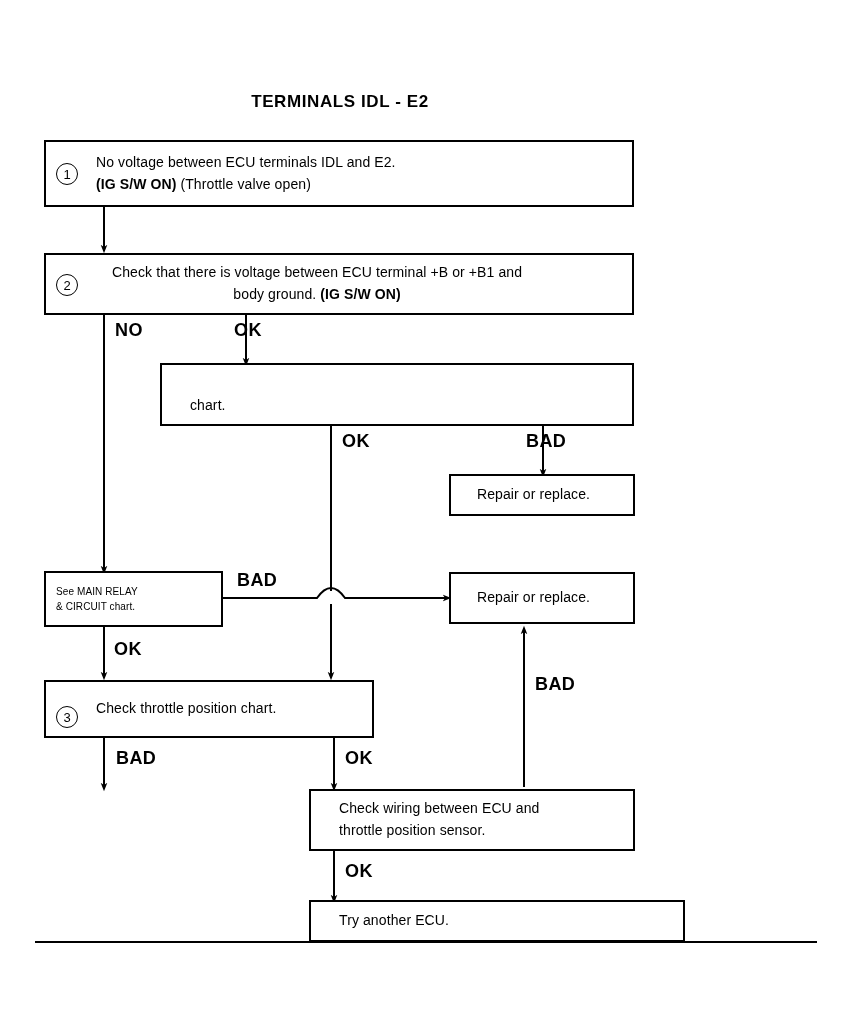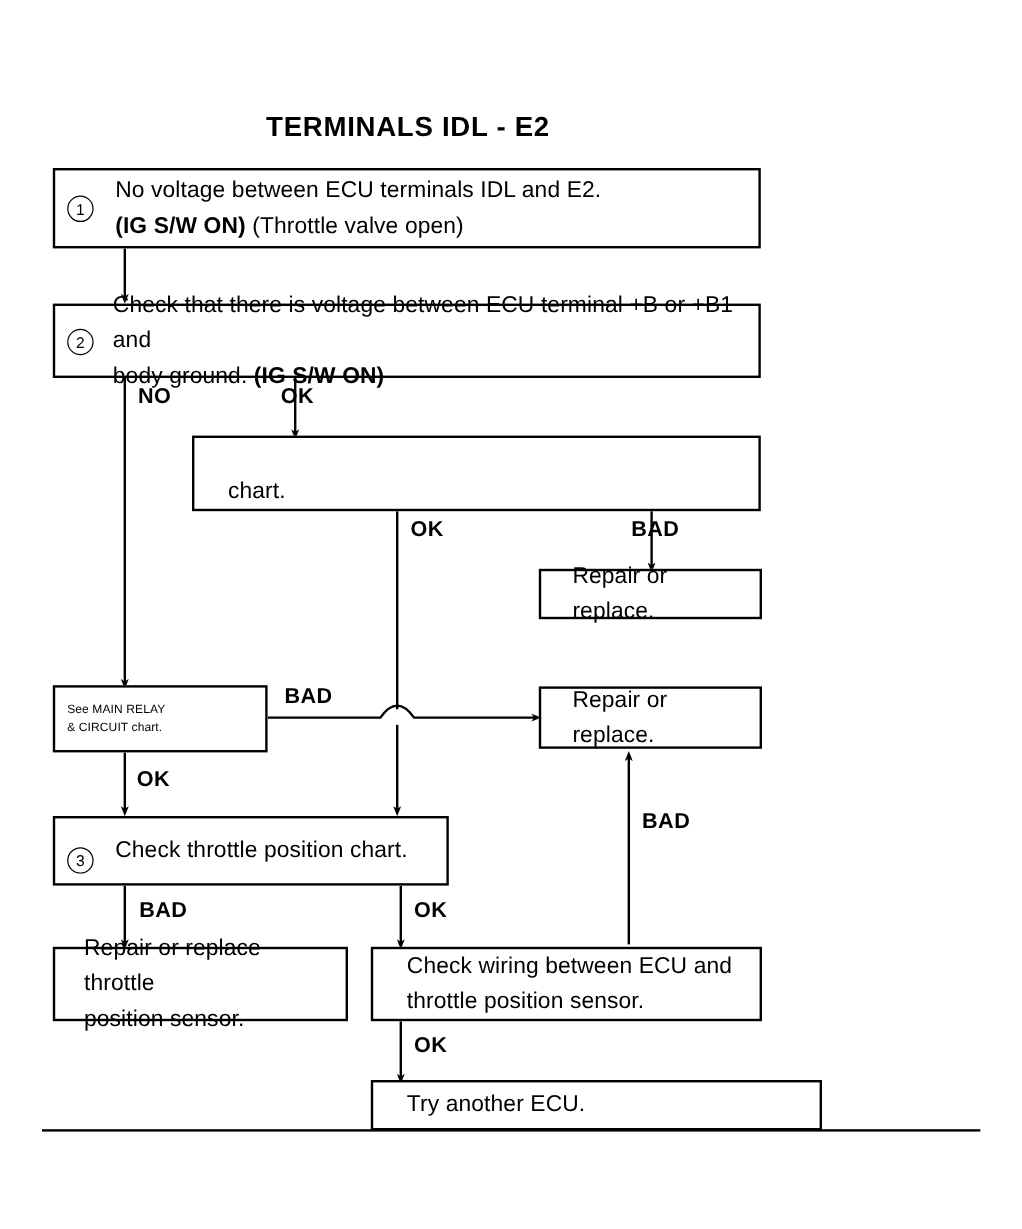--- a/index.html
+++ b/index.html
@@ -27,35 +27,35 @@
     width: 852px;
     height: 1024px;
     pointer-events: none;
   }
   .page-title {
     position: absolute;
     left: 0;
     top: 92px;
     width: 680px;
     text-align: center;
-    font-size: 23px;
+    font-size: 17px;
     font-weight: bold;
     letter-spacing: 0.6px;
     font-family: "Liberation Sans", sans-serif;
   }
   .node {
     position: absolute;
     box-sizing: border-box;
     border: 2.5px solid #000;
     background: #fff;
     display: flex;
     align-items: center;
   }
   .node .txt {
-    font-size: 19px;
+    font-size: 14px;
     line-height: 1.55;
     letter-spacing: 0.1px;
     padding: 0 8px;
   }
   .node .txt b {
     font-weight: bold;
   }
   .step-num {
     position: absolute;
     width: 22px;
@@ -129,21 +129,21 @@
   <div class="node" style="left:44px; top:140px; width:590px; height:67px;">
     <div class="step-num" style="left:10px; top:21px;">1</div>
     <div class="txt" style="margin-left:42px;">
       <span>No voltage between ECU terminals IDL and E2.</span><br>
       <b>(IG S/W ON)</b><span> (Throttle valve open)</span>
     </div>
   </div>
 
   <div class="node" style="left:44px; top:253px; width:590px; height:62px;">
     <div class="step-num" style="left:10px; top:19px;">2</div>
-    <div class="txt" style="margin-left:40px;">
+    <div class="txt" style="margin-left:58px;text-align:center;">
       <span>Check that there is voltage between ECU terminal +B or +B1 and</span><br>
       <span>body ground. </span><b>(IG S/W ON)</b>
     </div>
   </div>
 
   <div class="node" style="left:160px; top:363px; width:474px; height:63px;">
     <div class="txt" style="margin-left:20px;">
       <br>
       <span>chart.</span>
     </div>
@@ -162,26 +162,20 @@
 
   <div class="node" style="left:449px; top:572px; width:186px; height:52px;">
     <div class="txt" style="margin-left:18px;">Repair or replace.</div>
   </div>
 
   <div class="node" style="left:44px; top:680px; width:330px; height:58px;">
     <div class="step-num" style="left:10px; top:24px;">3</div>
     <div class="txt" style="margin-left:42px;">Check throttle position chart.</div>
   </div>
 
-  <div class="node" style="left:44px; top:789px; width:246px; height:62px;">
-    <div class="txt" style="margin-left:16px;">
-      <span>Repair or replace throttle</span><br>
-      <span>position sensor.</span>
-    </div>
-  </div>
 
   <div class="node" style="left:309px; top:789px; width:326px; height:62px;">
     <div class="txt" style="margin-left:20px;">
       <span>Check wiring between ECU and</span><br>
       <span>throttle position sensor.</span>
     </div>
   </div>
 
   <div class="node" style="left:309px; top:900px; width:376px; height:42px;">
     <div class="txt" style="margin-left:20px;">Try another ECU.</div>

